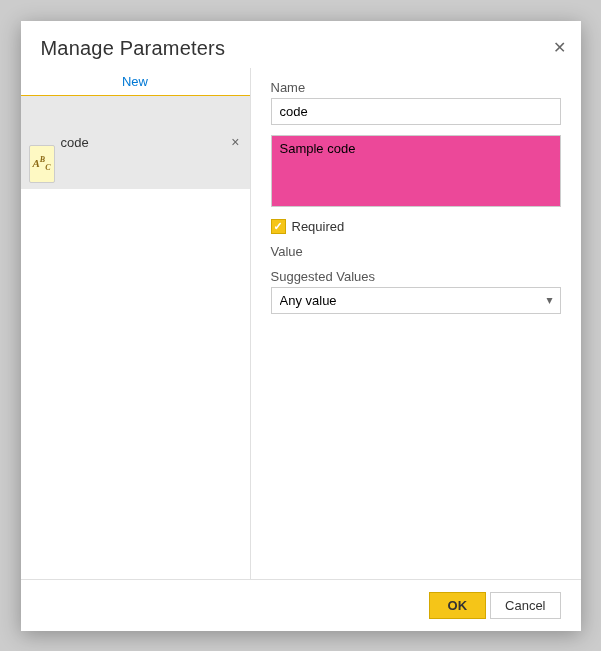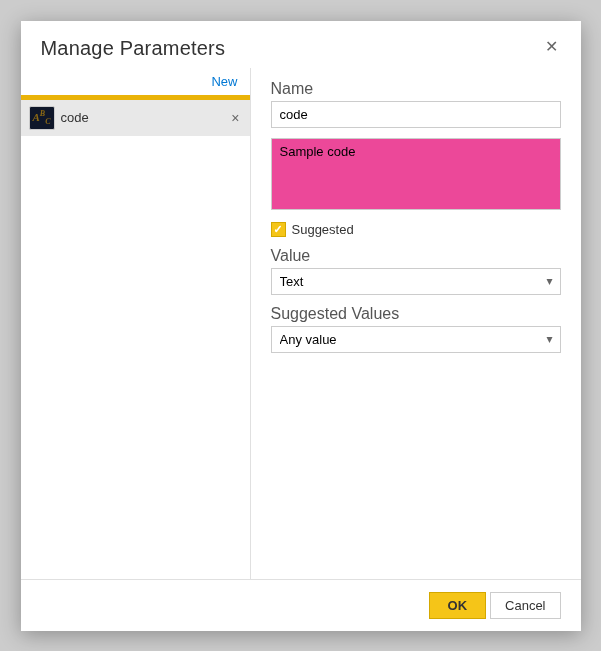--- a/index.html
+++ b/index.html
@@ -19,22 +19,22 @@
       width: 560px;
       min-height: 610px;
       box-shadow: 0 4px 20px rgba(0,0,0,0.3);
       display: flex;
       flex-direction: column;
       position: relative;
     }
     .dialog-header {
       display: flex;
       justify-content: space-between;
-      align-items: flex-start;
-      padding: 16px 16px 8px 20px;
+      align-items: center;
+      padding: 16px 8px 8px 20px;
       gap: 28px;
     }
     .dialog-title {
       font-size: 20px;
       font-weight: 300;
       color: #333;
       letter-spacing: 0.2px;
     }
     .close-btn {
       background: none;
@@ -52,49 +52,50 @@
     }
     .left-panel {
       width: 230px;
       border-right: 1px solid #e0e0e0;
       display: flex;
       flex-direction: column;
       padding: 0;
     }
     .left-panel-header {
       display: flex;
-      justify-content: flex-end;
+      justify-content: center;
       padding: 4px 8px;
-      border-bottom: 5px solid #eab308;
+      border-bottom: 1px solid #eab308;
     }
     .new-btn {
       background: none;
       border: none;
       color: #0078d4;
       cursor: pointer;
       font-size: 13px;
       padding: 2px 4px;
     }
     .param-item {
       display: flex;
       align-items: center;
       padding: 6px 8px;
       background: #e8e8e8;
       gap: 6px;
     }
     .param-icon {
       font-size: 12px;
       color: #8B6914;
       font-weight: bold;
-      background: #0f172a;
-      border: 1px solid #ccc;
-      padding: 3px 3px;
+      background: #fef9c3;
+      border: 1px solid #ccc;
+      padding: 10px 3px;
       border-radius: 2px;
       font-family: serif;
       font-style: italic;
+      margin-top: 43px;
     }
     .param-name {
       flex: 1;
       font-size: 13px;
     }
     .param-close {
       background: none;
       border: none;
       cursor: pointer;
       color: #666;
@@ -108,21 +109,21 @@
       display: flex;
       flex-direction: column;
       gap: 10px;
     }
     .field-group {
       display: flex;
       flex-direction: column;
       gap: 3px;
     }
     .field-label {
-      font-size: 16px;
+      font-size: 13px;
       color: #555;
     }
     .field-input {
       border: 1px solid #ccc;
       padding: 5px 8px;
       font-size: 13px;
       outline: none;
       width: 100%;
       background: #fff;
     }
@@ -253,34 +254,25 @@
       </div>
 
       <div class="field-group">
         <textarea class="field-textarea" style="">Sample code</textarea>
       </div>
 
       <div class="checkbox-row">
         <div class="checkbox-custom">
           <span class="checkmark">✓</span>
         </div>
-        <span class="checkbox-label">Suggested</span>
+        <span class="checkbox-label">Required</span>
       </div>
 
       <div class="field-group">
         <label class="field-label">Value</label>
-        <div class="select-wrapper">
-          <select class="select-field">
-            <option>Text</option>
-            <option>Number</option>
-            <option>Date</option>
-            <option>Date/Time</option>
-            <option>Duration</option>
-          </select>
-        </div>
       </div>
 
       <div class="field-group">
         <label class="field-label">Suggested Values</label>
         <div class="select-wrapper">
           <select class="select-field">
             <option>Any value</option>
             <option>List of values</option>
           </select>
         </div>

